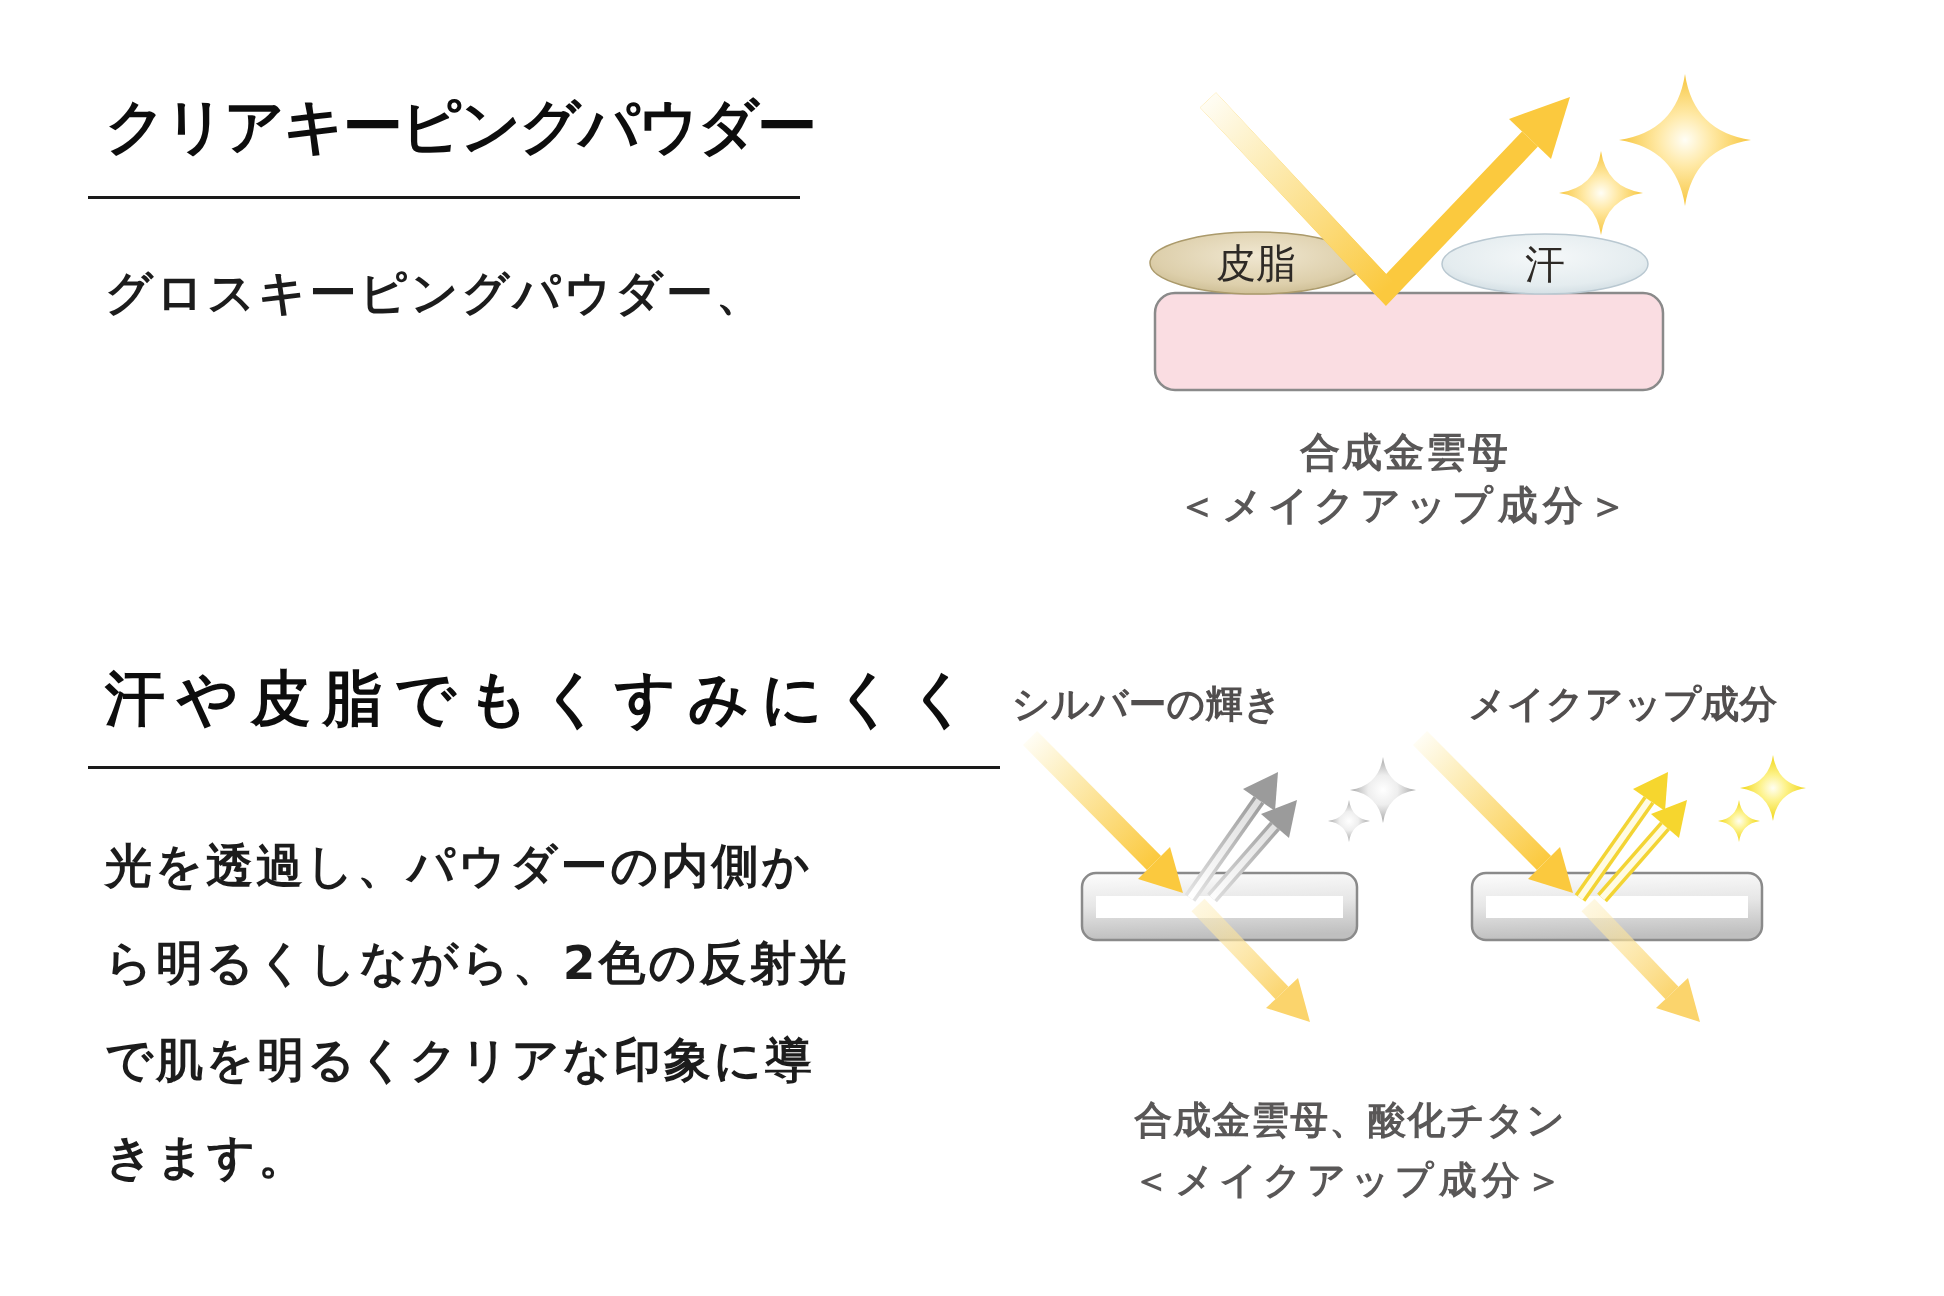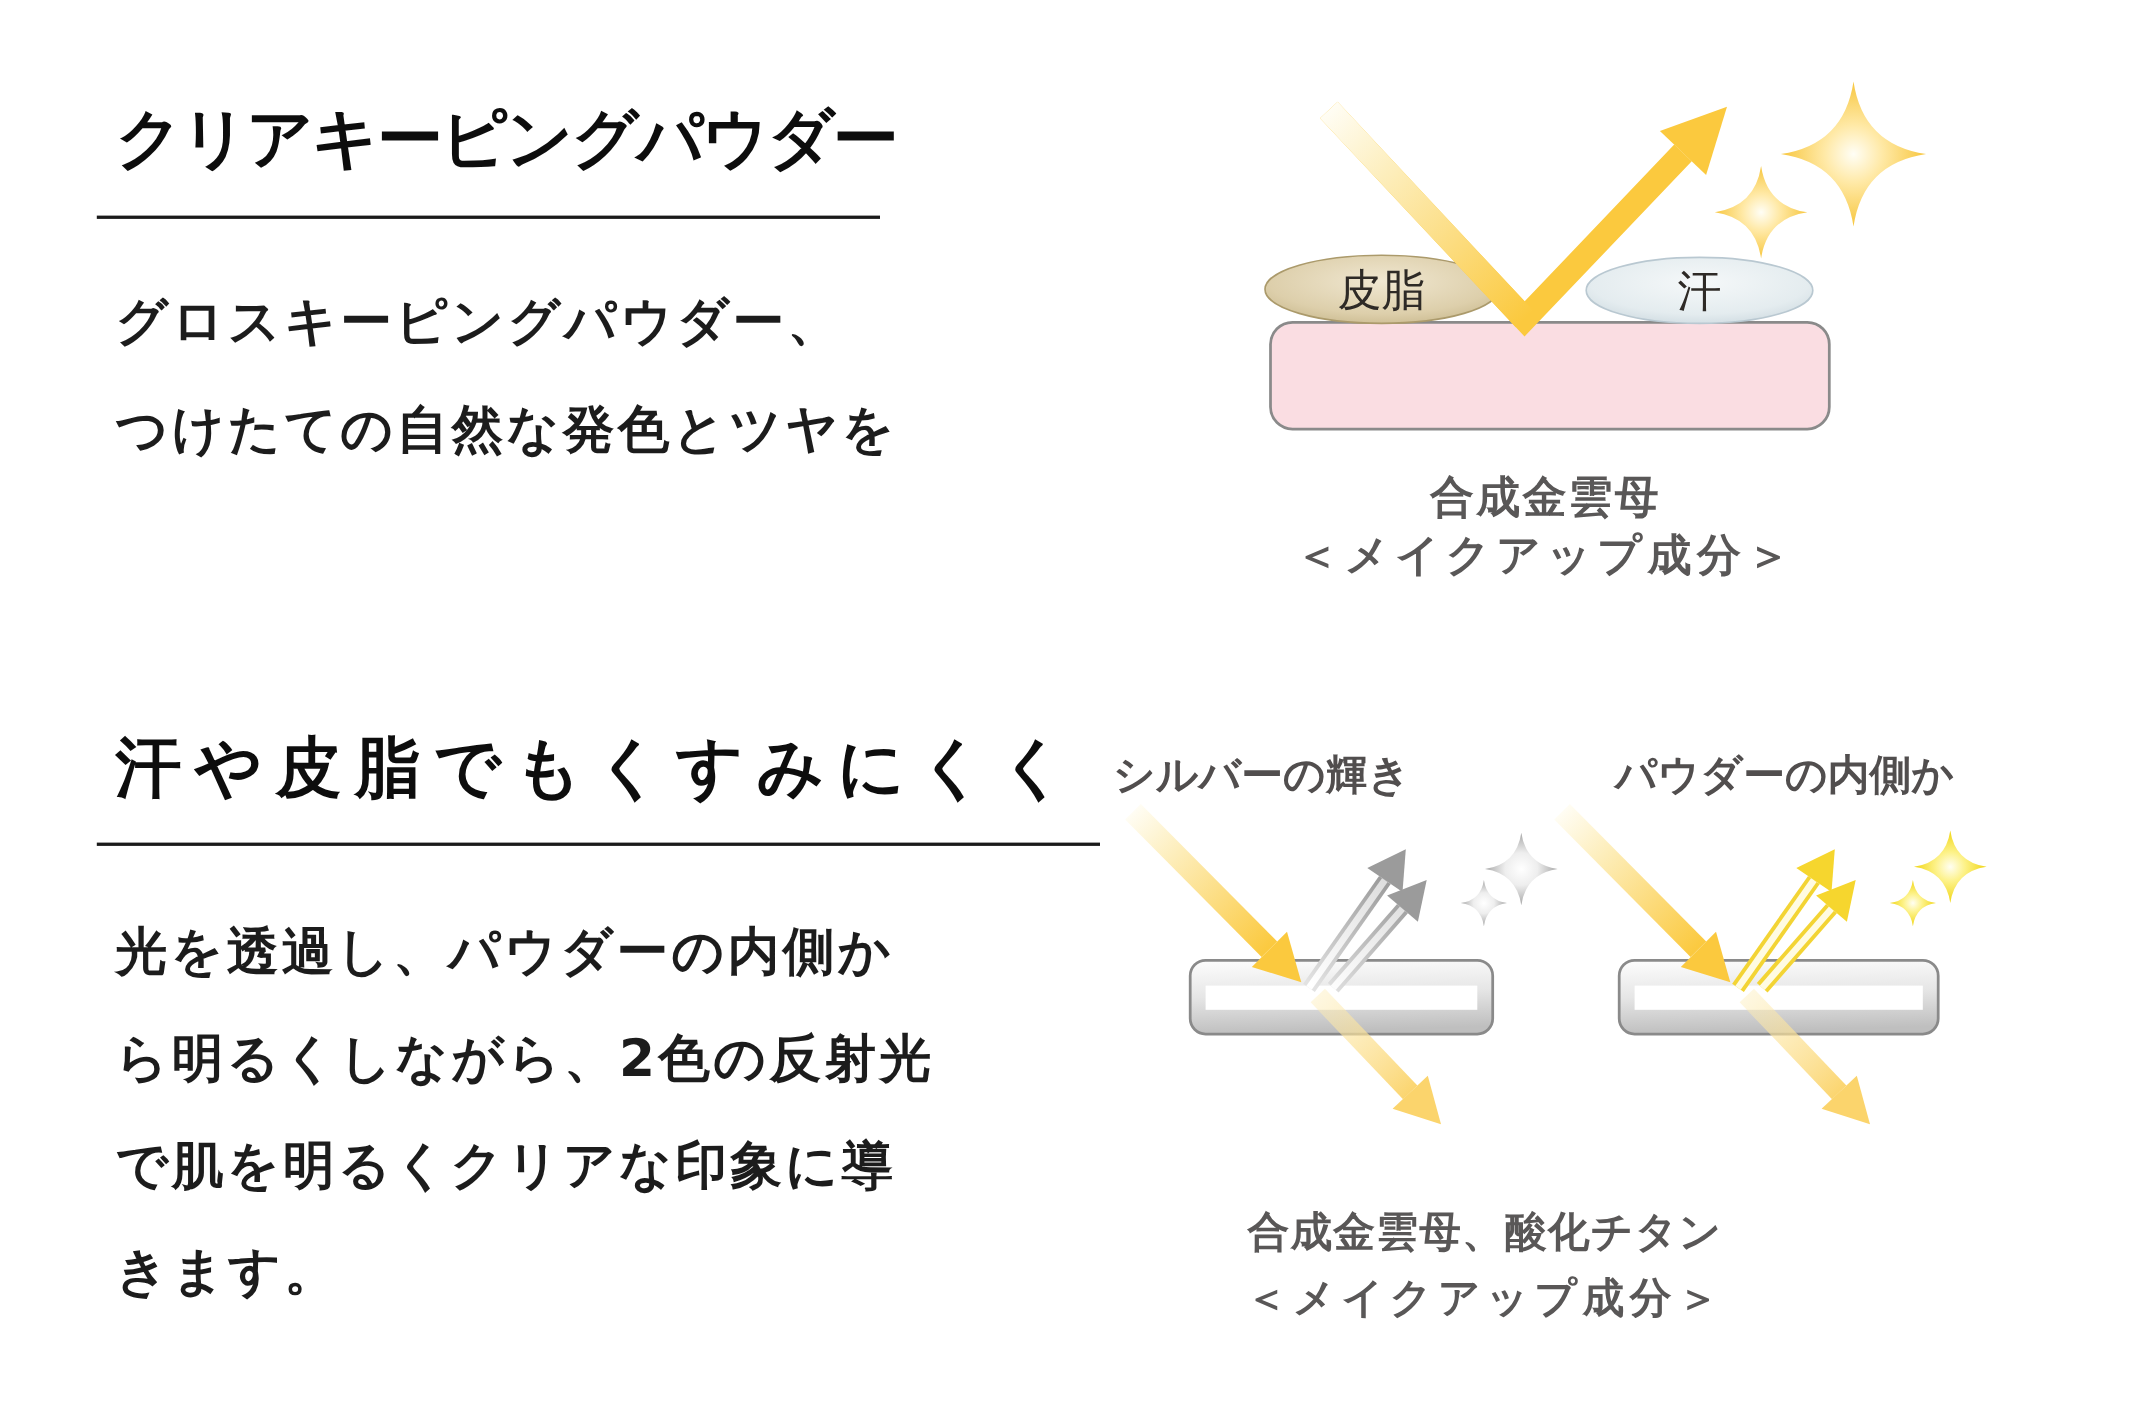--- a/index.html
+++ b/index.html
@@ -21,21 +21,20 @@
            text-anchor:middle;}
 </style>
 </head>
 <body>
 
 <div class="abs heading" style="left:105px;top:92px;letter-spacing:-2px">クリアキーピングパウダー</div>
 <div class="abs rule" style="left:88px;top:196px;width:712px"></div>
 
 <div class="abs bodytext" style="left:105px;top:244px">
   <div>グロスキーピングパウダー、</div>
-  <div>つけたての自然な発色とツヤを</div>
 </div>
 
 <div class="abs heading" style="left:105px;top:664px;letter-spacing:12px">汗や皮脂でもくすみにくく</div>
 <div class="abs rule" style="left:88px;top:766px;width:912px"></div>
 
 <div class="abs bodytext" style="left:105px;top:817px;line-height:97px">
   <div>光を透過し、パウダーの内側か</div>
   <div>ら明るくしながら、2色の反射光</div>
   <div>で肌を明るくクリアな印象に導</div>
   <div>きます。</div>
@@ -80,21 +79,21 @@
   <text x="326" y="237">皮脂</text>
   <text x="615" y="238">汗</text>
 </svg>
 
 <div class="abs caption" style="left:1145px;top:426px;width:520px">
   <div class="l1">合成金雲母</div>
   <div class="l2">＜メイクアップ成分＞</div>
 </div>
 
 <div class="abs shine-label" style="left:1002px;top:679px;width:290px">シルバーの輝き</div>
-<div class="abs shine-label" style="left:1468px;top:679px;width:295px">パウダーの内側か</div>
+<div class="abs shine-label" style="left:1468px;top:679px;width:295px">メイクアップ成分</div>
 
 <svg style="left:1000px;top:715px" width="850" height="345" viewBox="0 0 850 345">
   <defs>
     <linearGradient id="gIn2" gradientUnits="userSpaceOnUse" x1="30" y1="23" x2="154" y2="148">
       <stop offset="0" stop-color="#fffdf4"></stop>
       <stop offset="0.3" stop-color="#fdeebc"></stop>
       <stop offset="1" stop-color="#fbc93e"></stop>
     </linearGradient>
     <linearGradient id="gIn3" gradientUnits="userSpaceOnUse" x1="420" y1="23" x2="544" y2="148">
       <stop offset="0" stop-color="#fffdf4"></stop>

